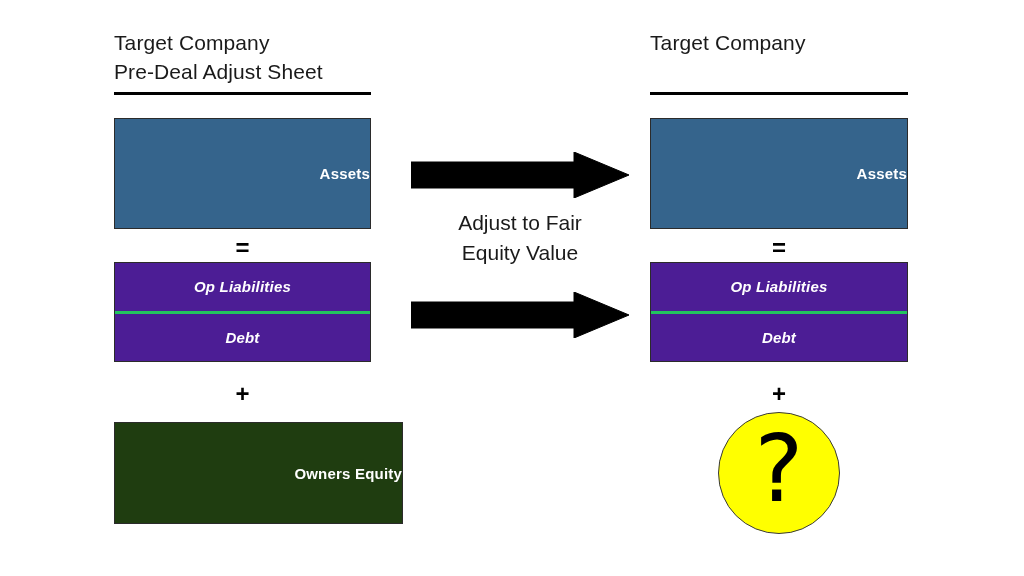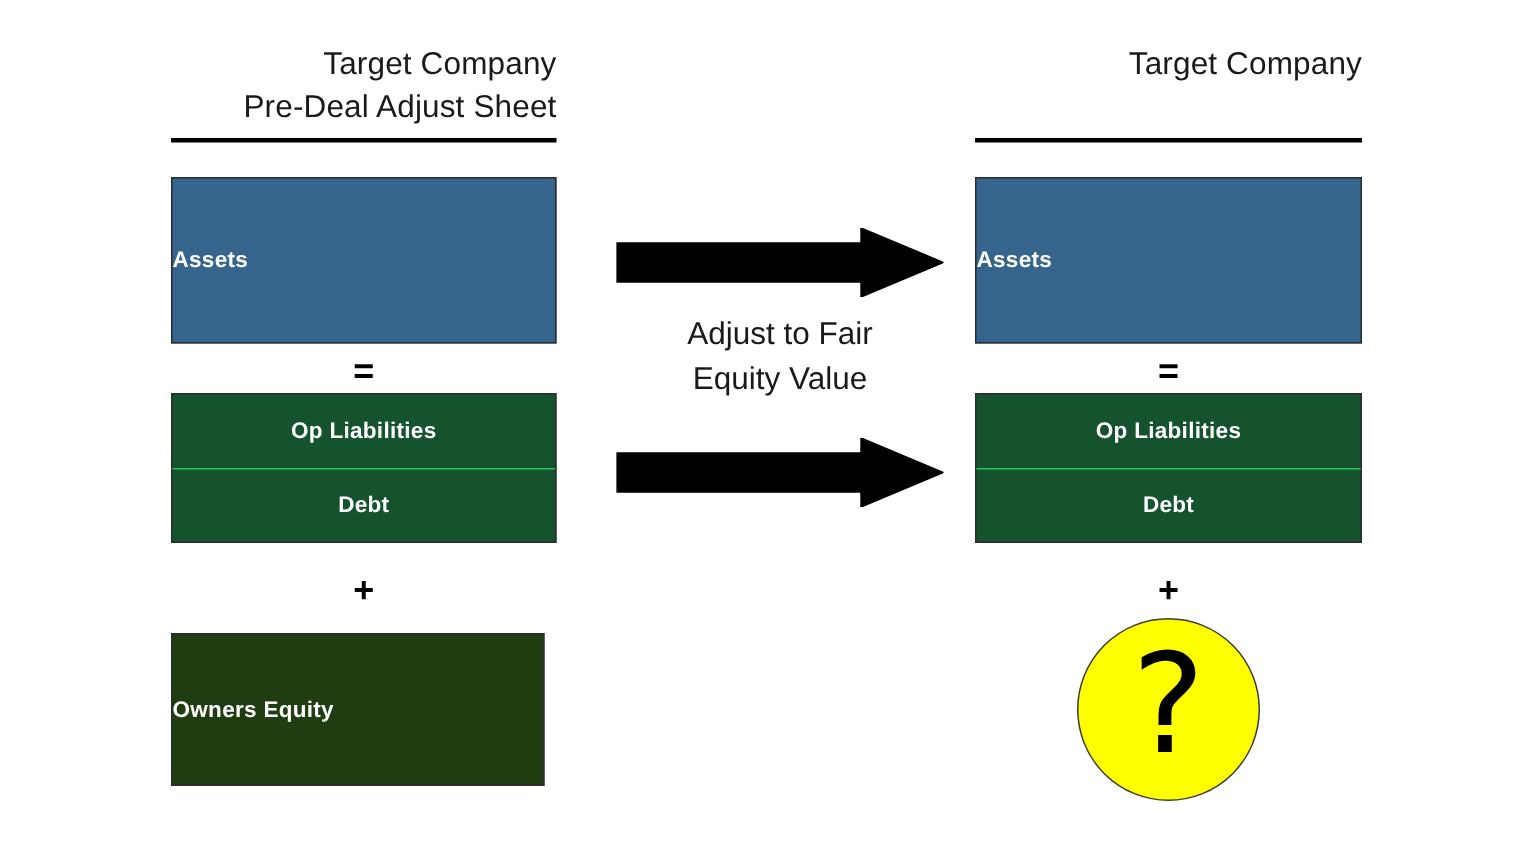--- a/index.html
+++ b/index.html
@@ -19,21 +19,21 @@
   .stage {
     position: absolute;
     left: 0; top: 0;
     width: 1024px;
     height: 576px;
   }
 
   
   .col-title {
     position: absolute;
-    text-align: right;
+    text-align: left;
     font-size: 21px;
     line-height: 29px;
     color: #1a1a1a;
     font-weight: 400;
     letter-spacing: 0.1px;
     white-space: nowrap;
   }
   .col-title .t-line { display: block; }
 
   .title-rule {
@@ -42,48 +42,49 @@
     background: #000000;
   }
 
   
   .bs-box {
     position: absolute;
     box-sizing: border-box;
     border: 1px solid #2b2b2b;
     display: flex;
     align-items: center;
-    justify-content: flex-start;
+    justify-content: flex-end;
     color: #ffffff;
     font-weight: bold;
     font-size: 15px;
     letter-spacing: 0.2px;
   }
   .bs-assets   { background: #35648c; }
   .bs-equity   { background: #1f3d10; }
 
   .liab-stack {
     position: absolute;
     box-sizing: border-box;
     border: 1px solid #2b2b2b;
-    background: #14532d;
+    background: #4c1d95;
     display: flex;
     flex-direction: column;
+    font-style: italic;
   }
   .liab-row {
     flex: 1 1 0;
     display: flex;
     align-items: center;
     justify-content: center;
     color: #ffffff;
     font-weight: bold;
     font-size: 15px;
     letter-spacing: 0.2px;
   }
-  .liab-row + .liab-row { border-top: 1px solid #22c55e; }
+  .liab-row + .liab-row { border-top: 3px solid #22c55e; }
 
   
   .op-sign {
     position: absolute;
     text-align: center;
     font-weight: bold;
     font-size: 24px;
     line-height: 24px;
     color: #000000;
   }
@@ -146,21 +147,21 @@
     <div class="liab-row">
       <span>Op Liabilities</span>
     </div>
     <div class="liab-row">
       <span>Debt</span>
     </div>
   </div>
 
   <div class="op-sign" style="left:114px; top:382px; width:257px;">+</div>
 
-  <div class="bs-box bs-equity" style="left:114px; top:422px; width:249px; height:102px;">
+  <div class="bs-box bs-equity" style="left:114px; top:422px; width:289px; height:102px;">
     <span>Owners Equity</span>
   </div>
 
   <div class="arrow-wrap" style="left:411px; top:152px;">
     <svg width="218" height="46" viewBox="0 0 218 46">
       <polygon points="0,10 163,10 163,0 218,23 163,46 163,36 0,36" fill="#000000" stroke="#000000" stroke-width="1"></polygon>
     </svg>
   </div>
 
   <div class="center-caption" style="left:400px; top:208px; width:240px;">

